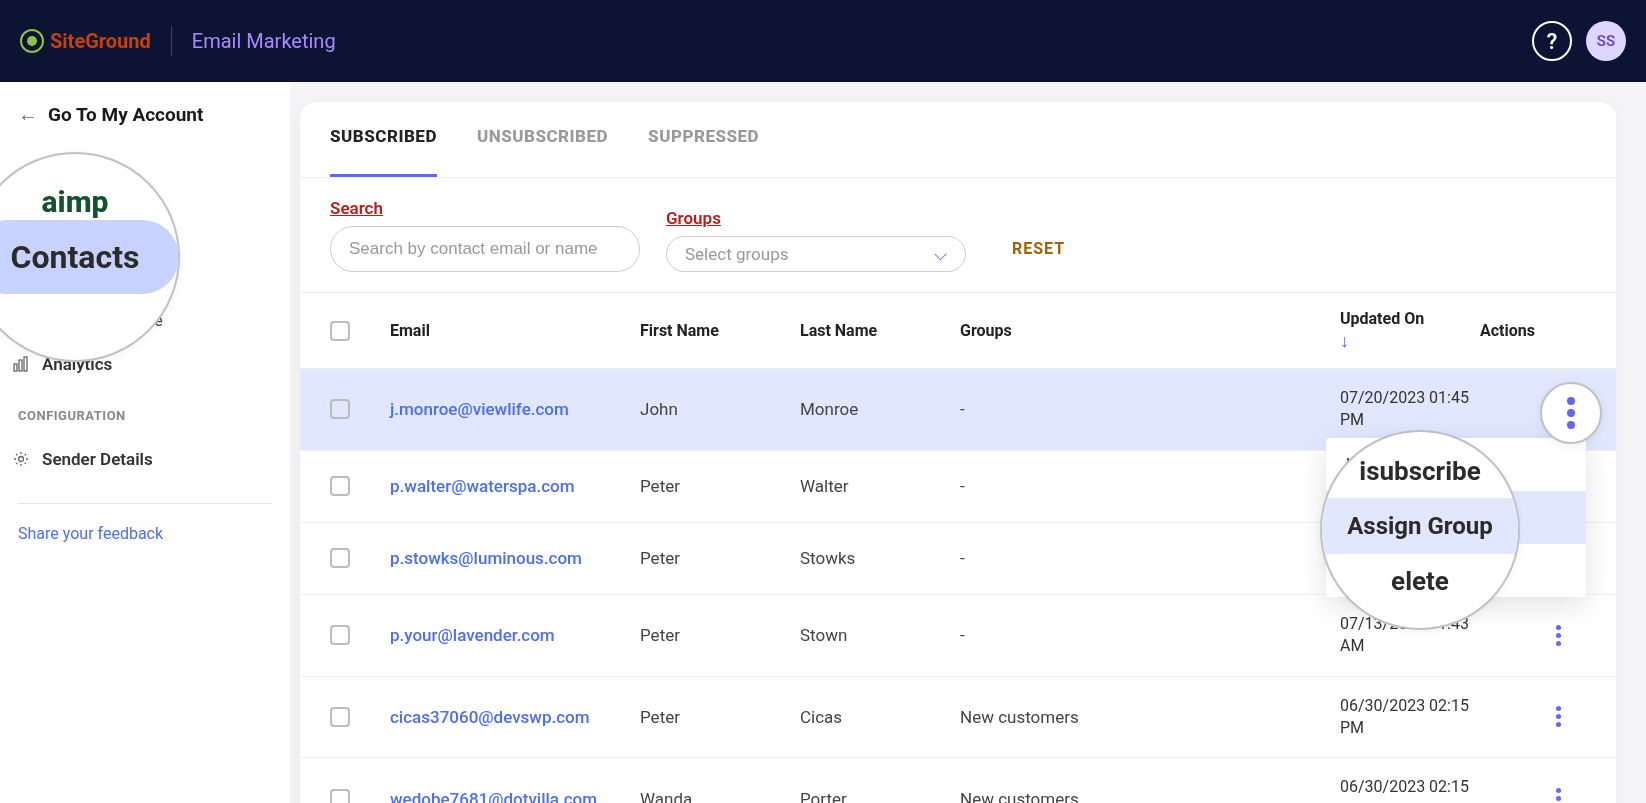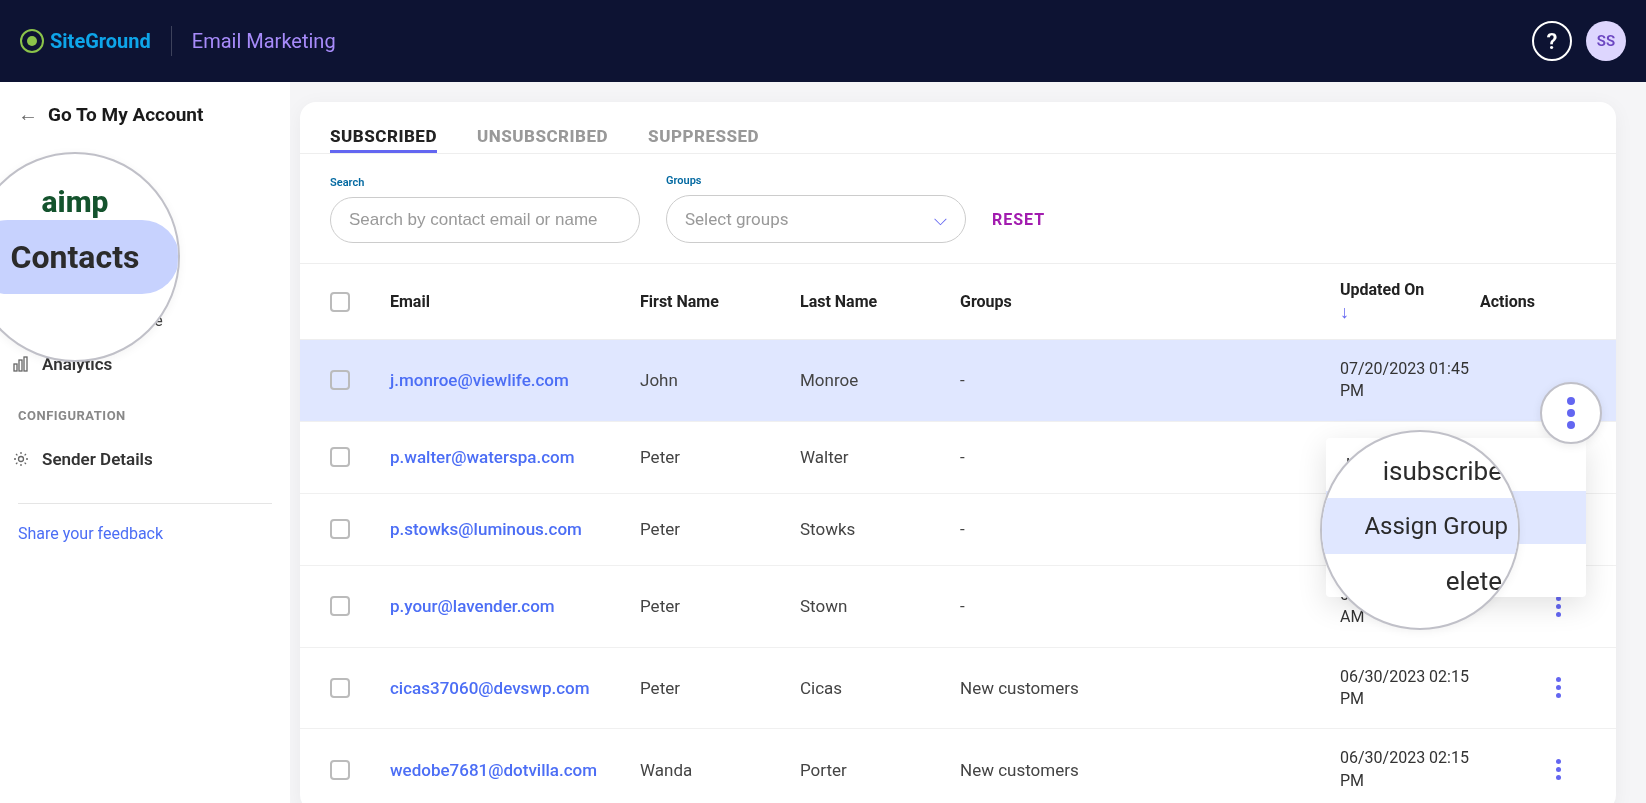--- a/index.html
+++ b/index.html
@@ -1,21 +1,21 @@
 <!DOCTYPE html>
 <html><head>
 <meta charset="utf-8">
 <style>
   * { box-sizing: border-box; margin: 0; padding: 0; }
   body { font-family: -apple-system, BlinkMacSystemFont, 'Segoe UI', Roboto, sans-serif; background: #f5f5f7; color: #333; overflow: hidden; width: 1646px; height: 803px; }
   
   
   .header { height: 82px; background: #0d1333; display: flex; align-items: center; padding: 0 20px; justify-content: space-between; }
   .header-left { display: flex; align-items: center; gap: 20px; }
-  .logo { display: flex; align-items: center; gap: 6px; color: #0ea5e9; font-size: 20px; font-weight: 700; }
+  .logo { display: flex; align-items: center; gap: 6px; color: #c2410c; font-size: 20px; font-weight: 700; }
   .logo-icon { width: 24px; height: 24px; border: 2px solid #8bc34a; border-radius: 50%; position: relative; }
   .logo-icon::after { content: ''; position: absolute; width: 10px; height: 10px; background: #8bc34a; border-radius: 50%; top: 5px; left: 5px; }
   .divider { width: 1px; height: 30px; background: rgba(255,255,255,0.2); }
   .app-name { color: #a78bfa; font-size: 20px; font-weight: 400; }
   .header-right { display: flex; align-items: center; gap: 14px; }
   .help-icon { width: 40px; height: 40px; border: 2px solid #fff; border-radius: 50%; display: flex; align-items: center; justify-content: center; color: #fff; font-size: 22px; font-weight: 600; cursor: pointer; }
   .avatar { width: 40px; height: 40px; background: #ddd6fe; border-radius: 50%; display: flex; align-items: center; justify-content: center; color: #6b46c1; font-size: 15px; font-weight: 600; cursor: pointer; }
   
   
   .layout { display: flex; height: calc(100% - 82px); }
@@ -36,32 +36,32 @@
   .lens-sidebar { position: absolute; top: 70px; left: -30px; width: 210px; height: 210px; border: 2px solid #c0c0c8; border-radius: 50%; background: #fff; display: flex; align-items: center; justify-content: center; z-index: 5; overflow: hidden; box-shadow: 0 2px 10px rgba(0,0,0,0.05); pointer-events: none; }
   .lens-sidebar .zoomed { font-size: 32px; font-weight: 700; color: #2b2b2b; background: #c7d2fe; padding: 18px 40px; border-radius: 40px; }
   .lens-sidebar-top { font-size: 30px; font-weight: 800; color: #14532d; position: absolute; top: 30px; }
   
   
   .main { flex: 1; padding: 0; overflow: hidden; }
   .card { background: #fff; border-radius: 16px; margin: 20px 30px 0 10px; overflow: hidden; box-shadow: 0 4px 20px rgba(0,0,0,0.05); position: relative; }
   
   
   .tabs { display: flex; gap: 40px; padding: 0 30px; border-bottom: 1px solid #eee; }
-  .tab { padding: 24px 0 4px 0; font-size: 17px; font-weight: 800; color: #999; letter-spacing: 0.5px; cursor: pointer; border-bottom: 3px solid transparent; }
+  .tab { padding: 24px 0 28px 0; font-size: 17px; font-weight: 800; color: #999; letter-spacing: 0.5px; cursor: pointer; border-bottom: 3px solid transparent; }
   .tab.active { color: #222; border-bottom-color: #6366f1; }
   
   
   .filters { display: flex; align-items: flex-end; gap: 26px; padding: 20px 30px; }
   .filter-group { display: flex; flex-direction: column; gap: 8px; }
-  .filter-label { font-size: 11px; font-weight: 600; color: #0369a1; }
+  .filter-label { font-size: 17px; font-weight: 600; color: #b91c1c; text-decoration: underline; }
   .search-input { width: 310px; height: 46px; border: 1px solid #ccc; border-radius: 24px; padding: 0 18px; font-size: 17px; color: #666; }
   .search-input::placeholder { color: #999; }
-  .select-box { width: 300px; height: 48px; border: 1px solid #ccc; border-radius: 24px; padding: 0 18px; display: flex; align-items: center; justify-content: space-between; font-size: 17px; color: #999; cursor: pointer; }
+  .select-box { width: 300px; height: 36px; border: 1px solid #ccc; border-radius: 24px; padding: 0 18px; display: flex; align-items: center; justify-content: space-between; font-size: 17px; color: #999; cursor: pointer; }
   .chevron { color: #6366f1; }
-  .reset-btn { font-size: 16px; font-weight: 700; color: #a21caf; letter-spacing: 1px; cursor: pointer; padding-bottom: 14px; }
+  .reset-btn { font-size: 16px; font-weight: 700; color: #a16207; letter-spacing: 1px; cursor: pointer; padding-bottom: 14px; margin-left: 20px; }
   
   
   .table { width: 100%; }
   .thead { display: grid; grid-template-columns: 60px 250px 160px 160px 380px 140px 90px; padding: 16px 30px; border-top: 1px solid #eee; border-bottom: 1px solid #eee; font-size: 16px; font-weight: 700; color: #222; align-items: center; }
   .thead .sort-col { display: flex; flex-direction: column; gap: 2px; }
   .sort-arrow { color: #6366f1; font-size: 18px; }
   .trow { display: grid; grid-template-columns: 60px 250px 160px 160px 380px 140px 90px; padding: 18px 30px; border-bottom: 1px solid #f0f0f0; font-size: 17px; align-items: center; min-height: 72px; }
   .trow.highlighted { background: #e0e7ff; }
   .checkbox { width: 20px; height: 20px; border: 2px solid #bbb; border-radius: 4px; cursor: pointer; }
   .email-link { color: #4c6ef5; font-weight: 500; cursor: pointer; }
@@ -76,21 +76,21 @@
   .dropdown-item.active { background: #e0e7ff; }
   
   
   .lens-actions { position: absolute; top: 280px; right: 14px; width: 62px; height: 62px; border: 2px solid #c0c0c8; border-radius: 50%; background: #fff; display: flex; align-items: center; justify-content: center; z-index: 12; box-shadow: 0 2px 10px rgba(0,0,0,0.08); pointer-events: none; }
   .lens-actions .big-kebab { display: flex; flex-direction: column; gap: 4px; }
   .lens-actions .big-kebab span { width: 8px; height: 8px; background: #6366f1; border-radius: 50%; }
   
   
   .lens-drop { position: absolute; top: 328px; right: 96px; width: 200px; height: 200px; border: 2px solid #c0c0c8; border-radius: 50%; background: #fff; z-index: 10; overflow: hidden; box-shadow: 0 2px 10px rgba(0,0,0,0.05); pointer-events: none; }
   .lens-drop-inner { display: flex; flex-direction: column; justify-content: center; height: 100%; }
-  .lens-drop-item { font-size: 26px; font-weight: 400; color: #2b2b2b; padding: 12px 16px; text-align: right; white-space: nowrap; }
+  .lens-drop-item { font-size: 26px; font-weight: 700; color: #2b2b2b; padding: 12px 16px; text-align: center; white-space: nowrap; }
   .lens-drop-item.mid { background: #e0e7ff; font-size: 24px; padding: 14px 10px; }
   .lens-drop-item.top { margin-top: -8px; }
 </style>
 </head>
 <body>
 
 <div class="header">
   <div class="header-left">
     <div class="logo">
       <span class="logo-icon"></span>

